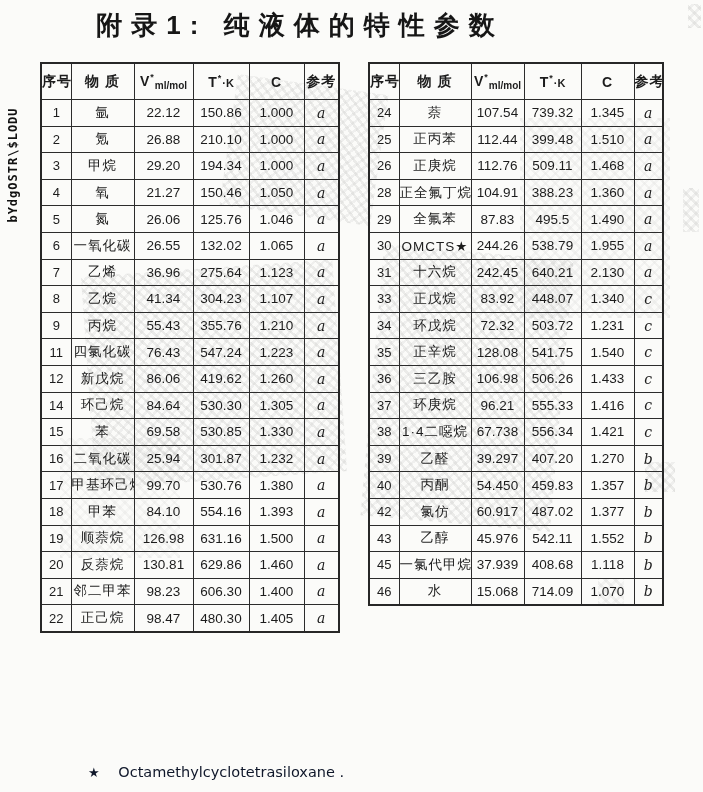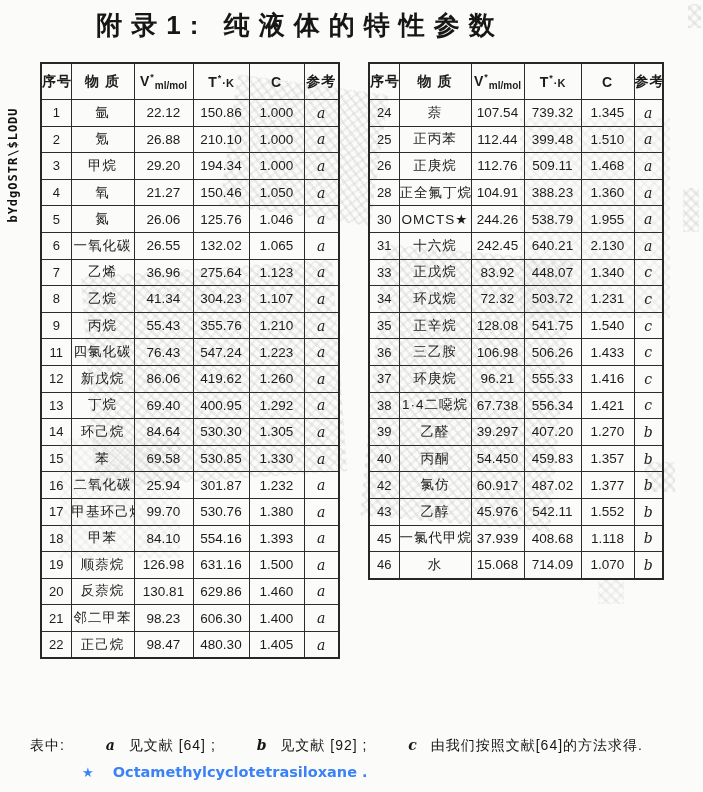--- a/index.html
+++ b/index.html
@@ -39,23 +39,22 @@
   .hdr-sup{font-size:9px;vertical-align:super;}
   .hdr-sub{font-size:10px;vertical-align:sub;letter-spacing:0;}
   .hdr-unit{font-size:11px;letter-spacing:0;}
   .footnote1{
     position:absolute;left:30px;top:737px;width:660px;font-size:14px;
     color:#161616;letter-spacing:1px;
   }
   .footnote1 .seg{margin-right:14px;}
   .footnote1 .ref-key{margin:0 8px 0 22px;font-weight:bold;}
   .footnote2{
-    position:absolute;left:82px;top:764px;font-size:14.5px;color:#3b82f6;
+    position:absolute;left:88px;top:764px;font-size:14.5px;color:#0f172a;
     font-family:"DejaVu Sans","Liberation Sans",sans-serif;
-    font-weight:bold;
   }
   .footnote2 .star{margin-right:14px;font-size:13px;}
   .stamp{
     position:absolute;pointer-events:none;
     background:
       repeating-linear-gradient(45deg, rgba(110,110,110,.38) 0 2.5px, transparent 2.5px 7px),
       repeating-linear-gradient(-45deg, rgba(110,110,110,.28) 0 2.5px, transparent 2.5px 7px);
     opacity:.30;
   }
   .s1{left:228px;top:84px;width:152px;height:132px;transform:rotate(8deg);}
@@ -189,28 +188,20 @@
         </tr>
         <tr>
           <td class="col-no">12</td>
           <td class="col-name">新戊烷</td>
           <td class="col-v">86.06</td>
           <td class="col-t">419.62</td>
           <td class="col-c">1.260</td>
           <td class="col-ref">a</td>
         </tr>
         <tr>
-          <td class="col-no">13</td>
-          <td class="col-name">丁烷</td>
-          <td class="col-v">69.40</td>
-          <td class="col-t">400.95</td>
-          <td class="col-c">1.292</td>
-          <td class="col-ref">a</td>
-        </tr>
-        <tr>
           <td class="col-no">14</td>
           <td class="col-name">环己烷</td>
           <td class="col-v">84.64</td>
           <td class="col-t">530.30</td>
           <td class="col-c">1.305</td>
           <td class="col-ref">a</td>
         </tr>
         <tr>
           <td class="col-no">15</td>
           <td class="col-name">苯</td>
@@ -324,20 +315,28 @@
         </tr>
         <tr>
           <td class="col-no">28</td>
           <td class="col-name">正全氟丁烷</td>
           <td class="col-v">104.91</td>
           <td class="col-t">388.23</td>
           <td class="col-c">1.360</td>
           <td class="col-ref">a</td>
         </tr>
         <tr>
+          <td class="col-no">29</td>
+          <td class="col-name">全氟苯</td>
+          <td class="col-v">87.83</td>
+          <td class="col-t">495.5</td>
+          <td class="col-c">1.490</td>
+          <td class="col-ref">a</td>
+        </tr>
+        <tr>
           <td class="col-no">30</td>
           <td class="col-name">OMCTS★</td>
           <td class="col-v">244.26</td>
           <td class="col-t">538.79</td>
           <td class="col-c">1.955</td>
           <td class="col-ref">a</td>
         </tr>
         <tr>
           <td class="col-no">31</td>
           <td class="col-name">十六烷</td>
@@ -438,28 +437,19 @@
           <td class="col-no">46</td>
           <td class="col-name">水</td>
           <td class="col-v">15.068</td>
           <td class="col-t">714.09</td>
           <td class="col-c">1.070</td>
           <td class="col-ref">b</td>
         </tr>
       </tbody>
   </table>
 
-  <div class="footnote1">
-    <span class="seg">表中:</span>
-    <span class="ref-key">a</span>
-    <span class="seg">见文献 [64] ;</span>
-    <span class="ref-key">b</span>
-    <span class="seg">见文献 [92] ;</span>
-    <span class="ref-key">c</span>
-    <span class="seg">由我们按照文献[64]的方法求得.</span>
-  </div>
 
   <div class="footnote2">
     <span class="star">★</span>
     <span>Octamethylcyclotetrasiloxane .</span>
   </div>
 
 </div>
 
 </body></html>

